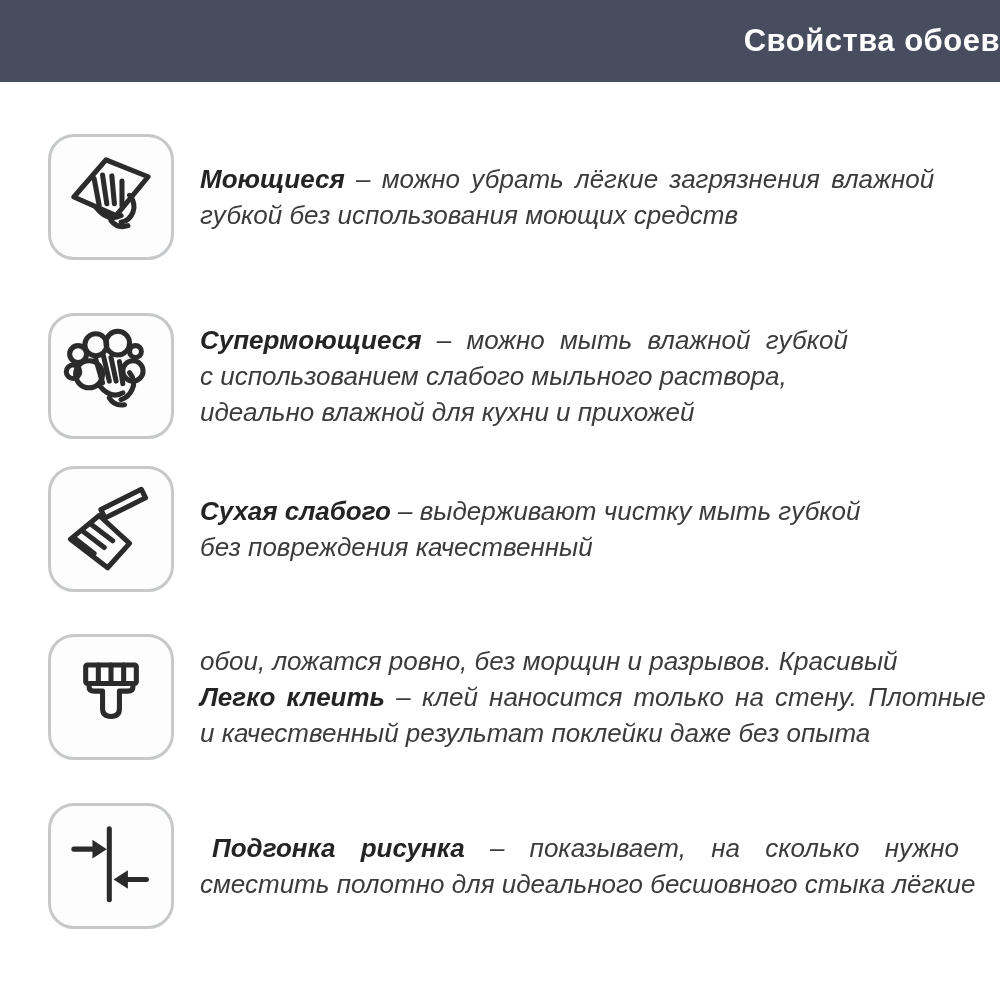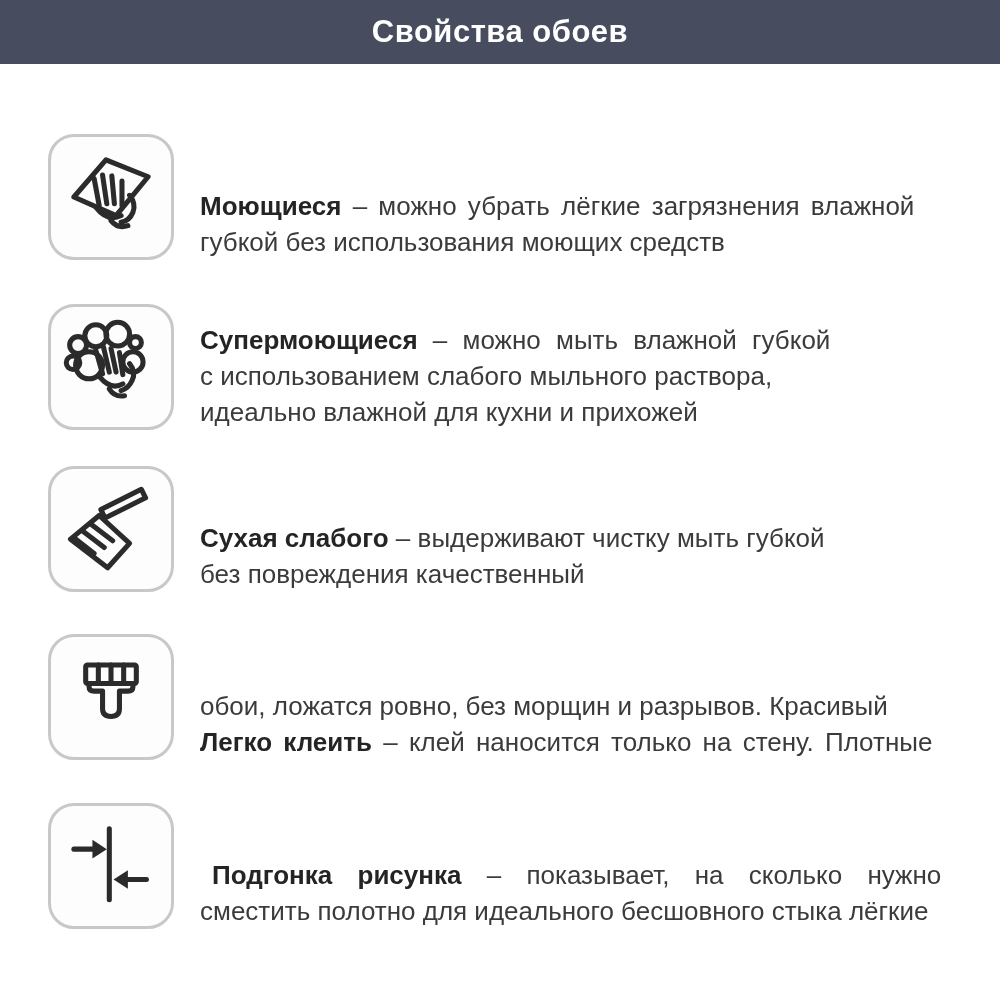--- a/index.html
+++ b/index.html
@@ -2,31 +2,31 @@
 <html lang="ru"><head>
 <meta charset="utf-8">
 <style>
   html,body{margin:0;padding:0;background:#ffffff;}
   .page{
     position:relative;width:1000px;height:1000px;overflow:hidden;
     background:#ffffff;font-family:"Liberation Sans", sans-serif;
   }
   
   .header{
-    position:absolute;top:0;left:0;width:1000px;height:64px;
-    background:#474d5e;display:flex;align-items:center;justify-content:center;
+    position:absolute;top:0;left:0;width:1000px;height:82px;
+    background:#474d5e;display:flex;align-items:center;justify-content:flex-end;
   }
   .header .title{
     color:#ffffff;font-size:31px;font-weight:bold;letter-spacing:.5px;
   }
   
   .row{
-    position:absolute;left:48px;display:flex;align-items:flex-end;width:910px;
+    position:absolute;left:48px;display:flex;align-items:center;width:910px;font-style:italic;
   }
-  .r1{top:134px}.r2{top:304px}.r3{top:466px}.r4{top:634px}.r5{top:803px}
+  .r1{top:134px}.r2{top:313px}.r3{top:466px}.r4{top:634px}.r5{top:803px}
   .iconbox{
     flex:0 0 auto;box-sizing:border-box;width:126px;height:126px;
     border:3px solid #c6c8ca;border-radius:26px;background:#fdfdfd;
     display:flex;align-items:center;justify-content:center;
   }
   .iconbox svg{display:block;}
   .ic{stroke:#2b2b2b;fill:none;stroke-width:6;stroke-linecap:round;stroke-linejoin:round;}
   .ic .fill{fill:#2b2b2b;stroke:none;}
   .text{
     margin-left:26px;width:760px;font-size:26px;line-height:36px;color:#3b3b3b;
@@ -114,20 +114,21 @@
         <rect x="34" y="26" width="60" height="22" rx="2"></rect>
         <path d="M49 26 L49 48"></path>
           <path d="M64 26 L64 48"></path>
           <path d="M79 26 L79 48"></path>
         <path d="M38 48 L38 52 Q38 57 44 57 L54 57 L54 78 Q54 87 64 87 Q74 87 74 78 L74 57 L84 57 Q90 57 90 52 L90 48"></path>
       </svg>
     </div>
     <div class="text">
       <span class="line">обои, ложатся ровно, без морщин и разрывов. Красивый</span>
       <span class="line ws-s"><strong>Легко клеить</strong> <span>–</span> <span>клей наносится только на стену. Плотные</span></span>
+      <span class="line">и качественный результат поклейки даже без опыта</span>
     </div>
   </div>
 
   <div class="row r5">
     <div class="iconbox">
       <svg class="ic" width="108" height="108" viewBox="0 0 128 128">
         <path d="M62 20 L62 104"></path>
         <path d="M20 44 L42 44"></path>
         <polygon class="fill" points="42,33 42,55 59,44"></polygon>
         <path d="M106 80 L84 80"></path>

